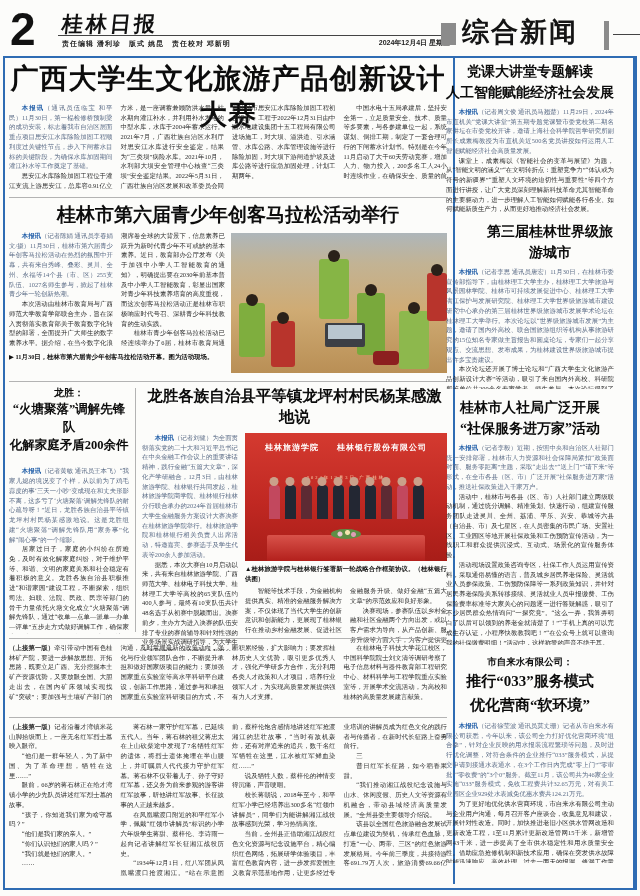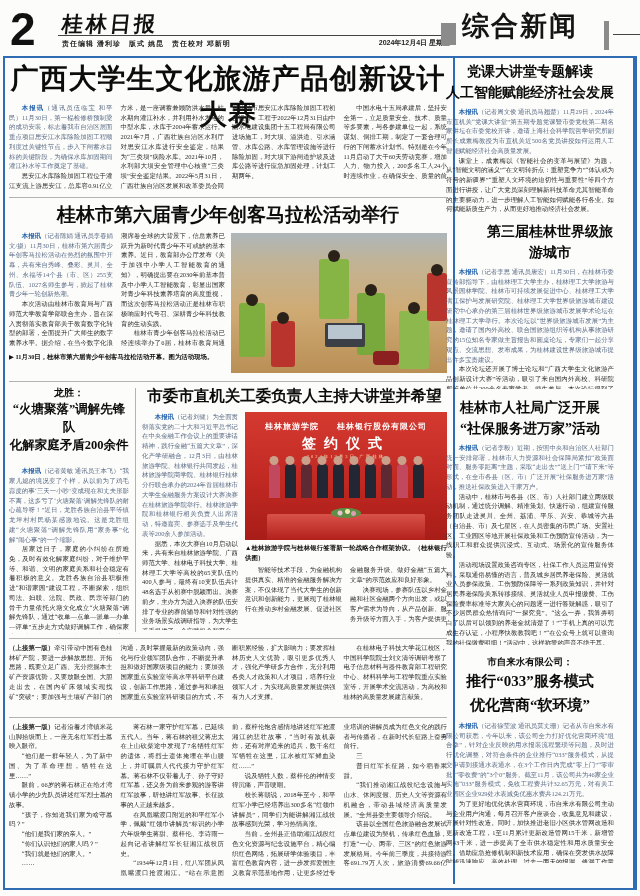--- a/index.html
+++ b/index.html
@@ -6,21 +6,21 @@
   .page{position:relative;width:640px;height:896px;background:#fcfcfa;overflow:hidden;
         font-family:"Liberation Serif","DejaVu Serif",serif;color:#222;}
   .abs{position:absolute;}
   
   .pageno{left:10px;top:6px;font:900 46px/46px "Liberation Sans","DejaVu Sans",sans-serif;color:#111;}
   .masthead{left:62px;top:10px;font-weight:bold;font-size:21px;letter-spacing:3px;transform:skewX(-6deg);color:#111;}
   .mast-rule{left:58px;top:35px;width:392px;border-top:1.5px solid #444;}
   .credits{left:62px;top:39px;font:bold 7px/10px "Liberation Sans",sans-serif;color:#222;letter-spacing:1px;}
   .issue-date{left:290px;top:38px;width:160px;text-align:right;font:bold 7px/10px "Liberation Sans",sans-serif;color:#222;}
   .sec-sq{left:441px;top:23px;width:15px;height:22px;background:#8b8b8b;}
-  .sec-title{left:462px;top:8px;font-weight:900;font-size:27px;letter-spacing:2px;color:#141414;}
+  .sec-title{left:462px;top:14px;font-weight:900;font-size:27px;letter-spacing:2px;color:#141414;}
   .sec-bar{left:604px;top:21px;width:5px;height:29px;background:#8b8b8b;}
   .sec-rule{left:613px;top:34px;width:27px;border-top:1.5px solid #444;}
   
   .frame{left:3px;top:56px;width:628px;height:830px;border:2px solid #2f6cb3;border-right-width:4px;pointer-events:none;}
   .vdiv{left:453px;top:58px;width:2px;height:826px;background:#2f6cb3;}
   .cutline{left:9px;width:438px;border-top:1px solid #b3b3b3;}
   .vrule{width:1px;background:#b3b3b3;}
   
   h1,h2,h3{margin:0;color:#0c0c0c;}
   .h-main{left:9px;top:61px;width:438px;text-align:center;
@@ -125,31 +125,30 @@
     <h3 class="h-serif" style="font-size:12.5px;line-height:1.45;">“火塘聚落”调解先锋队</h3>
     <h3 class="h-serif" style="font-size:12.5px;line-height:1.45;margin-bottom:12px;">化解家庭矛盾200余件</h3>
     <div class="body" style="height:190px;">
       <p><b class="lead">本报讯</b><span class="byline">（记者黄敏 通讯员王本飞）“我家儿媳的境况变了个样，从以前为了鸡毛蒜皮的事‘三天一小吵’变成现在和丈夫形影不离，这多亏了‘火塘聚落’调解先锋队的耐心疏导呀！”近日，龙胜各族自治县平等镇龙坪村村民杨某感激地说。这是龙胜组建“火塘聚落”调解先锋队用“家务事”化解“闹心事”的一个缩影。</span></p>
       <span><p>居家过日子，家庭的小纠纷在所难免，及时有效化解家庭纠纷，对于维护平等、和谐、文明的家庭关系和社会稳定有着积极的意义。龙胜各族自治县积极推进“和谐家园”建设工程，不断探索，组织司法、妇联、法院、民政、民宗等部门的骨干力量依托火塘文化成立“火塘聚落”调解先锋队，通过“收单—点单—派单—办单—评单”五步走方式做好调解工作，确保家庭矛盾纠纷早发现、早调解。此外，该县还将“火塘聚落”调解先锋队管理与网格化治理相结合，推出“火塘聚落”调解先锋队+N家庭纠纷调解模式，使矛盾纠纷有人管、家庭小事有人问，实现100%覆盖和100%调解。</p></span>
     </div>
   </div>
   <div class="abs vrule" style="left:135px;top:388px;height:244px;"></div>
 
   <div class="abs" style="left:142px;top:386px;width:305px;height:248px;">
-    <h2 class="h-serif" style="font-size:15.5px;">市委市直机关工委负责人主持大讲堂并希望</h2>
+    <h2 class="h-serif" style="font-size:15.5px;">龙胜各族自治县平等镇龙坪村村民杨某感激地说</h2>
     <div style="display:flex;gap:7px;margin-top:5px;">
       <div class="body" style="width:96px;height:218px;">
         <p><b class="lead">本报讯</b><span class="byline">（记者刘健）为全面贯彻落实党的二十大和习近平总书记在中央金融工作会议上的重要讲话精神，践行金融“五篇大文章”，深化产学研融合，12月3日，由桂林旅游学院、桂林银行共同发起，桂林旅游学院商学院、桂林银行桂林分行联合承办的2024年首届桂林市大学生金融服务方案设计大赛决赛在桂林旅游学院举行。桂林旅游学院和桂林银行相关负责人出席活动，特邀嘉宾、参赛选手及学生代表等200余人参加活动。</span></p>
         <span><p>据悉，本次大赛自10月启动以来，共有来自桂林旅游学院、广西师范大学、桂林电子科技大学、桂林理工大学等高校的65支队伍约400人参与，最终有10支队伍共计48名选手从初赛中脱颖而出。决赛前夕，主办方为进入决赛的队伍安排了专业的赛前辅导和针对性强的业务场景实战调研指导，为大学生选手提供了一个实践机会和平台，帮助他们打造因地制宜的参赛作品。</p></span>
       </div>
       <div style="width:202px;">
 
         <div class="photo-s" style="position:relative;width:202px;height:128px;">
           <div class="ps-line1">桂林旅游学院　　桂林银行股份有限公司</div>
-          <div class="ps-line2">签约仪式</div>
           <div class="ps-line3">2024年12月3日 广西桂林</div>
           <div class="ps-people">
             <div class="person red"></div>
               <div class="person"></div>
               <div class="person maroon"></div>
               <div class="person"></div>
               <div class="person"></div>
               <div class="person"></div>
               <div class="person"></div>
               <div class="person maroon"></div>

